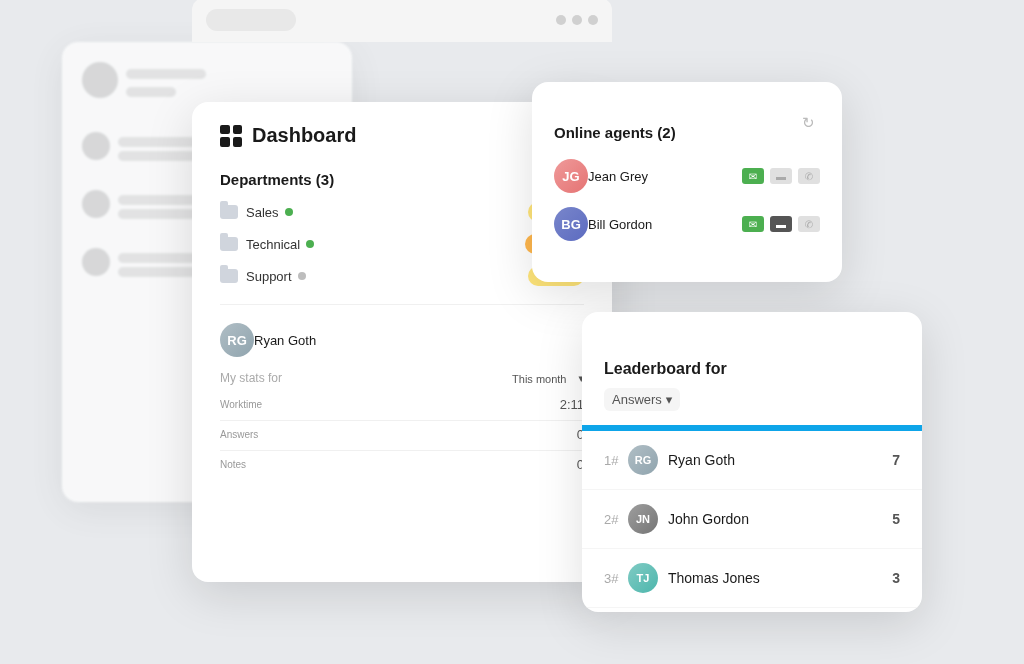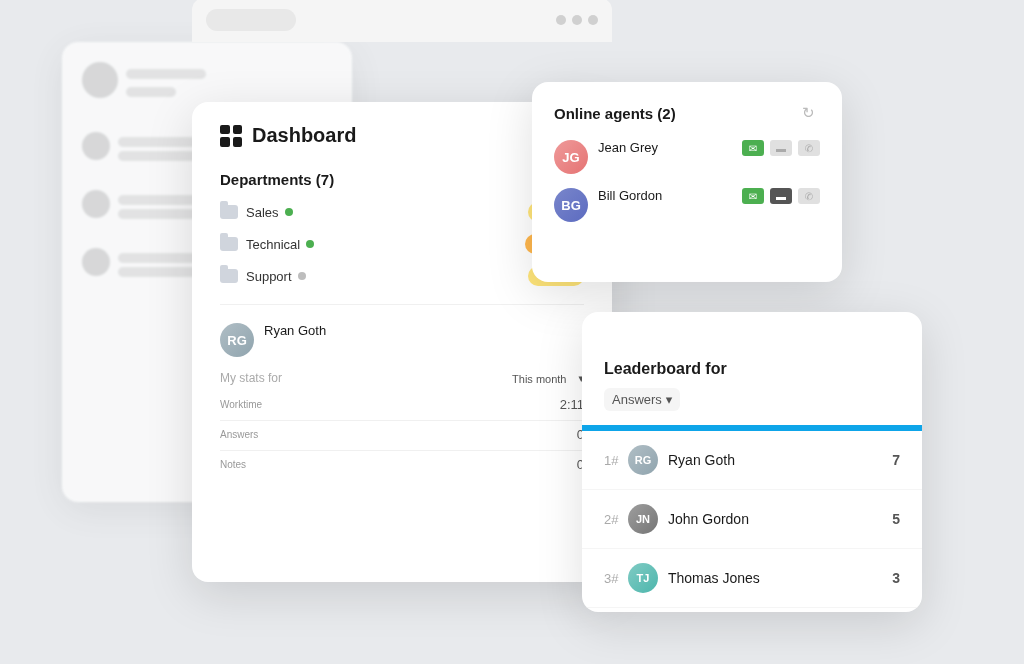--- a/index.html
+++ b/index.html
@@ -96,20 +96,21 @@
       font-size: 20px;
       font-weight: 700;
       color: #1a1a1a;
     }
 
     .section-title {
       font-size: 15px;
       font-weight: 600;
       color: #1a1a1a;
       margin-bottom: 14px;
+      margin-top: 20px;
     }
 
     .dept-row {
       display: flex;
       align-items: center;
       margin-bottom: 12px;
     }
 
     .folder-icon {
       width: 18px;
@@ -163,21 +164,21 @@
     .badge-orange { background: #ffb74d; color: #7a3d00; }
 
     .divider {
       height: 1px;
       background: #f0f0f0;
       margin: 18px 0;
     }
 
     .agent-row {
       display: flex;
-      gap: 10px;
+      align-items: center;
       margin-bottom: 14px;
     }
 
     .avatar {
       width: 34px;
       height: 34px;
       border-radius: 50%;
       flex-shrink: 0;
       overflow: hidden;
       display: flex;
@@ -441,21 +442,21 @@
       <div class="dashboard-icon">
         <span></span>
         <span></span>
         <span></span>
         <span></span>
       </div>
       <span class="card-main-title">Dashboard</span>
     </div>
 
     <div>
-      <div class="section-title">Departments (7)</div>
+      <div class="section-title">Departments (3)</div>
 
       <div class="dept-row">
         <div class="folder-icon"></div>
         <span class="dept-name">
           <span>Sales</span>
           <span class="dot dot-green"></span>
         </span>
         <span class="badge badge-yellow">8 new</span>
       </div>
 

